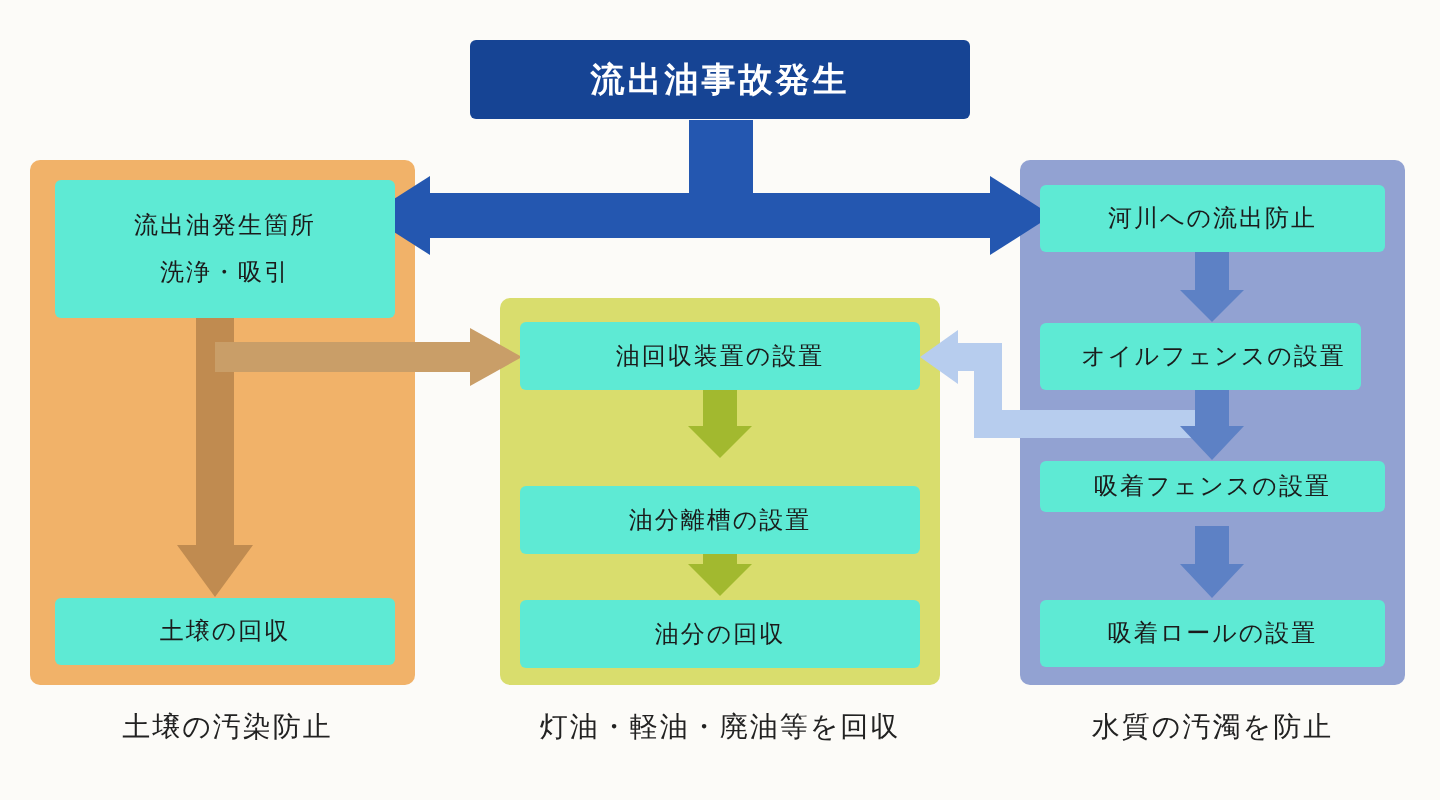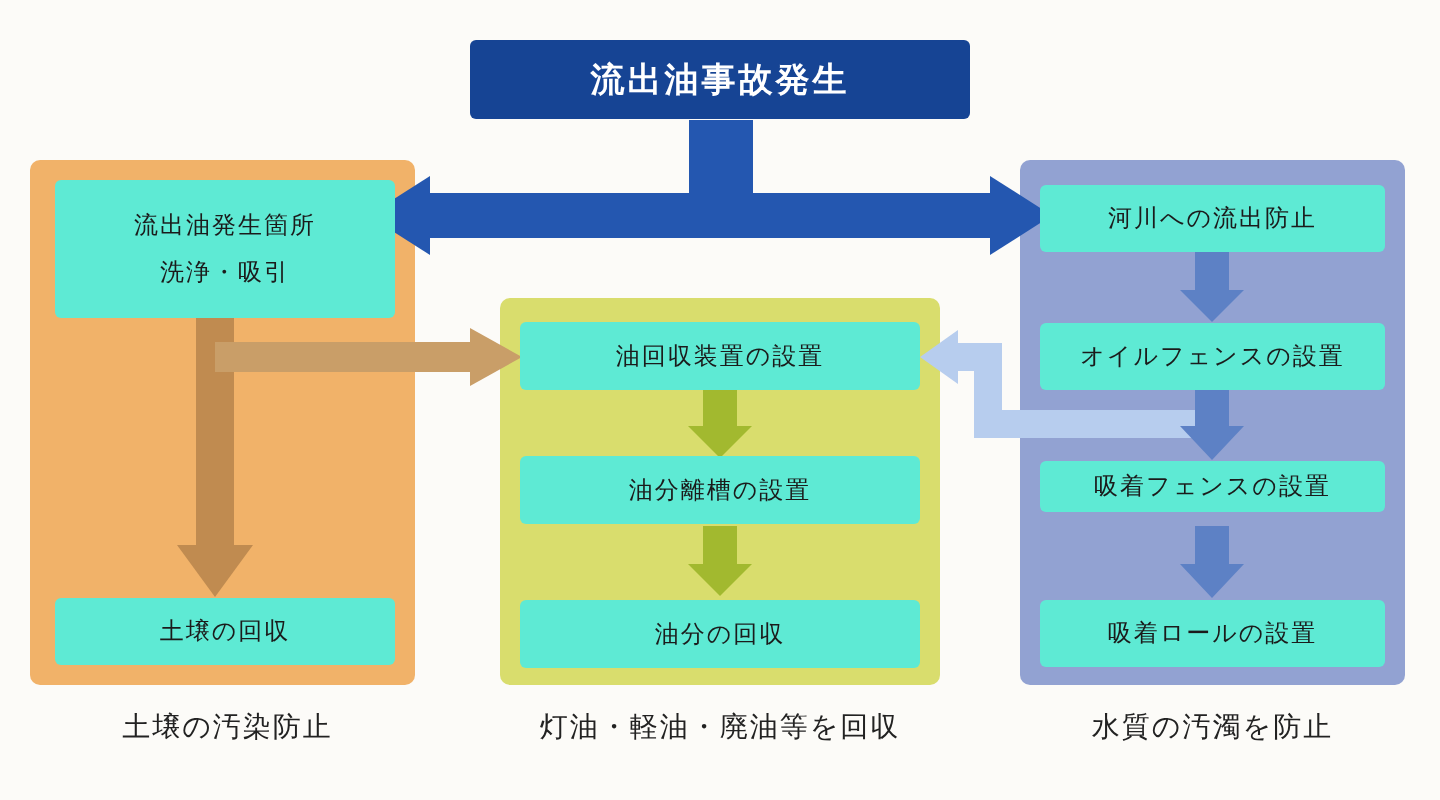--- a/index.html
+++ b/index.html
@@ -32,24 +32,24 @@
   .node {
     position: absolute; z-index: 3;
     background: #5eead4; border-radius: 6px;
     display: flex; flex-direction: column; align-items: center; justify-content: center;
     font-size: 24px; letter-spacing: 2px; color: #1b1b1b;
     row-gap: 18px; line-height: 1.2; text-align: center;
   }
   #node-soil-source       { left: 55px;   top: 180px; width: 340px; height: 138px; }
   #node-soil-collect      { left: 55px;   top: 598px; width: 340px; height: 67px; }
   #node-oil-device        { left: 520px;  top: 322px; width: 400px; height: 68px; }
-  #node-oil-separator     { left: 520px;  top: 456px; width: 400px; height: 68px; }
+  #node-oil-separator     { left: 520px;  top: 486px; width: 400px; height: 68px; }
   #node-oil-collect       { left: 520px;  top: 600px; width: 400px; height: 68px; }
   #node-water-prevent     { left: 1040px; top: 185px; width: 345px; height: 67px; }
-  #node-water-oilfence    { left: 1040px; top: 323px; width: 345px; height: 67px; }
+  #node-water-oilfence    { left: 1040px; top: 323px; width: 295px; height: 67px; padding-left: 26px; }
   #node-water-absorbfence { left: 1040px; top: 461px; width: 345px; height: 51px; }
   #node-water-absorbroll  { left: 1040px; top: 600px; width: 345px; height: 67px; }
 
   
   .caption {
     position: absolute; z-index: 3; top: 708px;
     font-size: 28px; letter-spacing: 2px; color: #222222;
     text-align: center;
   }
   #caption-soil  { left: 35px;   width: 385px; }

